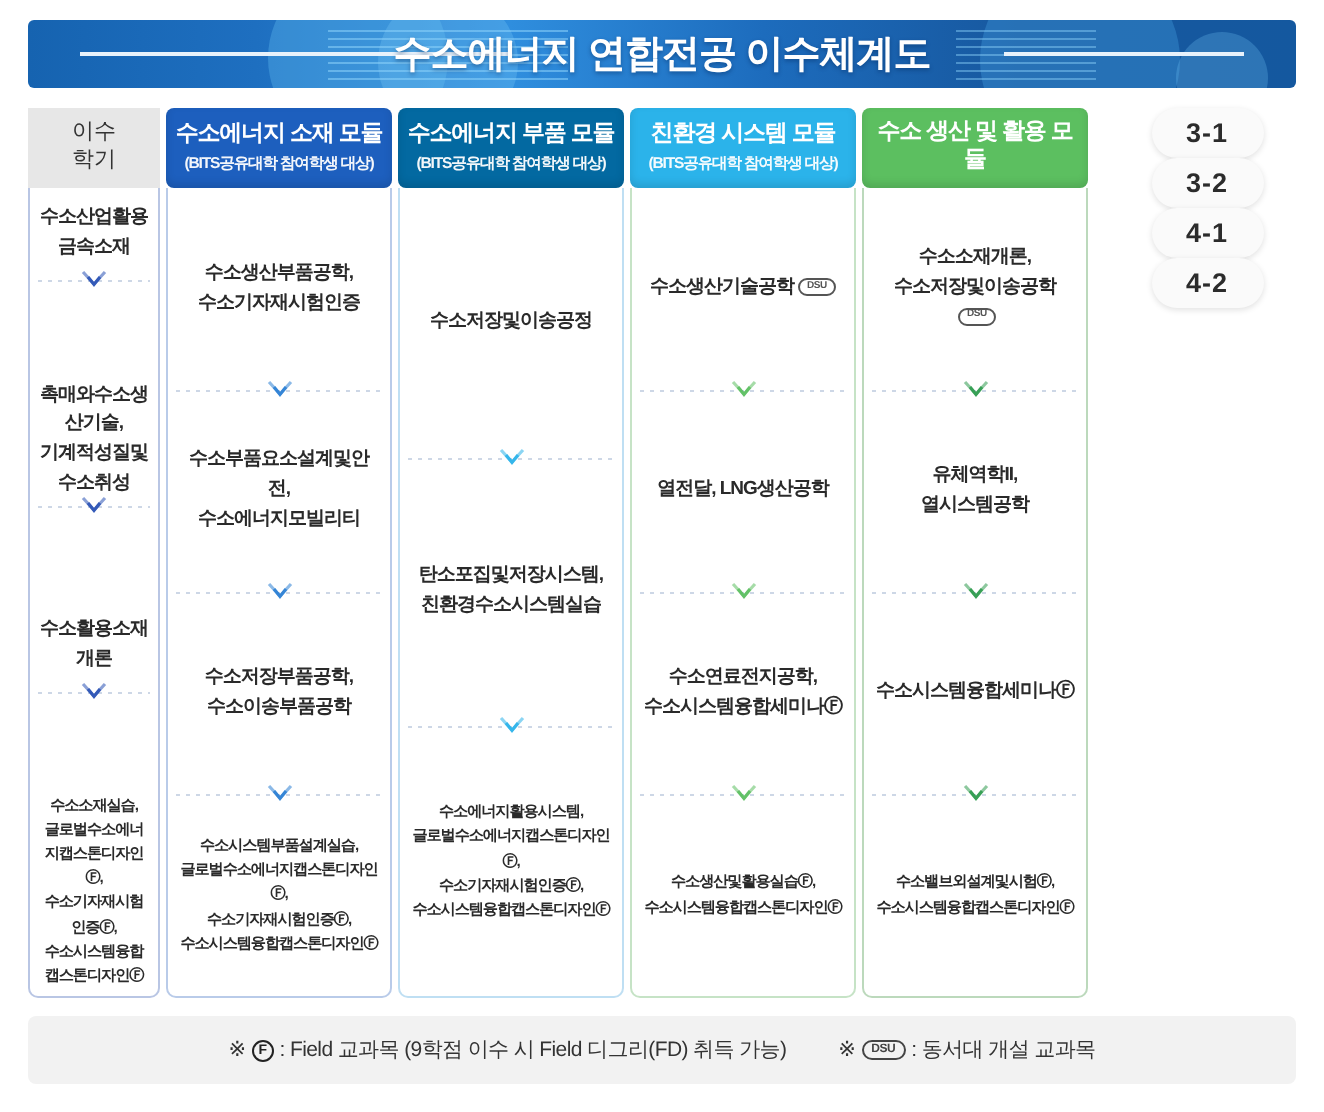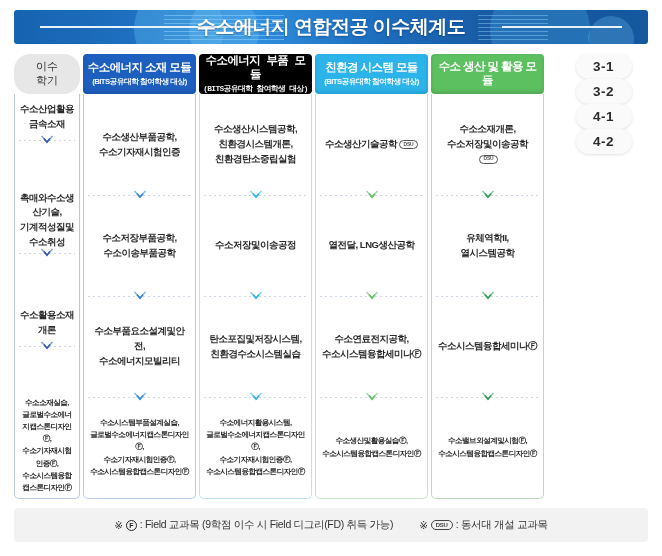--- a/index.html
+++ b/index.html
@@ -61,21 +61,21 @@
   
   .grid {
     position:absolute; left:14px; top:54px; width:634px; height:445px;
     display:grid;
     grid-template-columns: 66px 113px 113px 113px 113px 113px;
     column-gap: 3px;
     grid-template-rows: 40px 1fr;
   }
 
   .hdr-semester {
-    background:#e7e7e7; border-radius:16px;
+    background:#e7e7e7; border-radius:0;
     display:flex; flex-direction:column; align-items:center; justify-content:center;
     font-size:11px; color:#333; line-height:1.25;
   }
   .hdr-mod {
     border-radius:4px;
     display:flex; flex-direction:column; align-items:center; justify-content:center;
     color:#fff; text-align:center; padding:0 3px;
     box-shadow: inset 0 -2px 4px rgba(0,0,0,.12);
   }
   .hdr-mod .m-title { font-size:11.5px; font-weight:bold; letter-spacing:-0.6px; line-height:1.2; }
@@ -180,21 +180,21 @@
   <div class="grid">
 
     <div class="hdr-semester">
       <span>이수</span>
       <span>학기</span>
     </div>
     <div class="hdr-mod" id="hm0" style="background: rgb(29, 95, 190);">
         <div class="m-title">수소에너지 소재 모듈</div>
         <div class="m-sub">(BITS공유대학 참여학생 대상)</div>
       </div>
-    <div class="hdr-mod" id="hm1" style="background: #000000; font-family: Liberation Mono, monospace;">
+    <div class="hdr-mod" id="hm1" style="background: #0369a1;">
         <div class="m-title">수소에너지 부품 모듈</div>
         <div class="m-sub">(BITS공유대학 참여학생 대상)</div>
       </div>
     <div class="hdr-mod" id="hm2" style="background: rgb(43, 179, 234); text-align: center;">
         <div class="m-title">친환경 시스템 모듈</div>
         <div class="m-sub">(BITS공유대학 참여학생 대상)</div>
       </div>
     <div class="hdr-mod" id="hm3" style="background: rgb(92, 191, 96);">
         <div class="m-title">수소 생산 및 활용 모듈</div>
       </div>
@@ -262,62 +262,50 @@
             <div>수소기자재시험인증</div>
           </div>
           <div class="divider"></div>
           <svg class="chev" viewBox="0 0 13 10">
             <path d="M1 1 L6.5 7 L12 1" fill="none" stroke="#2b7fd4" stroke-width="1.6" opacity="0.55"></path>
             <path d="M3.5 3.5 L6.5 7.2 L9.5 3.5" fill="none" stroke="#2b7fd4" stroke-width="1.6" opacity="0.9"></path>
           </svg>
         </div>
         <div class="cell">
           <div class="txt">
+            <div>수소부품요소설계및안전,</div>
+            <div>수소에너지모빌리티</div>
+          </div>
+          <div class="divider"></div>
+          <svg class="chev" viewBox="0 0 13 10">
+            <path d="M1 1 L6.5 7 L12 1" fill="none" stroke="#2b7fd4" stroke-width="1.6" opacity="0.55"></path>
+            <path d="M3.5 3.5 L6.5 7.2 L9.5 3.5" fill="none" stroke="#2b7fd4" stroke-width="1.6" opacity="0.9"></path>
+          </svg>
+        </div>
+        <div class="cell">
+          <div class="txt">
             <div>수소저장부품공학,</div>
             <div>수소이송부품공학</div>
-          </div>
-          <div class="divider"></div>
-          <svg class="chev" viewBox="0 0 13 10">
-            <path d="M1 1 L6.5 7 L12 1" fill="none" stroke="#2b7fd4" stroke-width="1.6" opacity="0.55"></path>
-            <path d="M3.5 3.5 L6.5 7.2 L9.5 3.5" fill="none" stroke="#2b7fd4" stroke-width="1.6" opacity="0.9"></path>
-          </svg>
-        </div>
-        <div class="cell">
-          <div class="txt">
-            <div>수소부품요소설계및안전,</div>
-            <div>수소에너지모빌리티</div>
           </div>
           <div class="divider"></div>
           <svg class="chev" viewBox="0 0 13 10">
             <path d="M1 1 L6.5 7 L12 1" fill="none" stroke="#2b7fd4" stroke-width="1.6" opacity="0.55"></path>
             <path d="M3.5 3.5 L6.5 7.2 L9.5 3.5" fill="none" stroke="#2b7fd4" stroke-width="1.6" opacity="0.9"></path>
           </svg>
         </div>
         <div class="cell">
           <div class="txt small">
             <div class="blue">수소시스템부품설계실습,</div>
             <div class="blue">글로벌수소에너지캡스톤디자인Ⓕ,</div>
             <div class="blue">수소기자재시험인증Ⓕ,</div>
             <div class="blue">수소시스템융합캡스톤디자인Ⓕ</div>
           </div>
         </div>
       </div>
     <div class="colbody b3" id="cb2">
-        <div class="cell">
-          <div class="txt">
-            <div>수소생산시스템공학,</div>
-            <div>친환경시스템개론,</div>
-            <div>친환경탄소중립실험</div>
-          </div>
-          <div class="divider"></div>
-          <svg class="chev" viewBox="0 0 13 10">
-            <path d="M1 1 L6.5 7 L12 1" fill="none" stroke="#2bb3ea" stroke-width="1.6" opacity="0.55"></path>
-            <path d="M3.5 3.5 L6.5 7.2 L9.5 3.5" fill="none" stroke="#2bb3ea" stroke-width="1.6" opacity="0.9"></path>
-          </svg>
-        </div>
         <div class="cell">
           <div class="txt">
             <div>수소저장및이송공정</div>
           </div>
           <div class="divider"></div>
           <svg class="chev" viewBox="0 0 13 10">
             <path d="M1 1 L6.5 7 L12 1" fill="none" stroke="#2bb3ea" stroke-width="1.6" opacity="0.55"></path>
             <path d="M3.5 3.5 L6.5 7.2 L9.5 3.5" fill="none" stroke="#2bb3ea" stroke-width="1.6" opacity="0.9"></path>
           </svg>
         </div>

